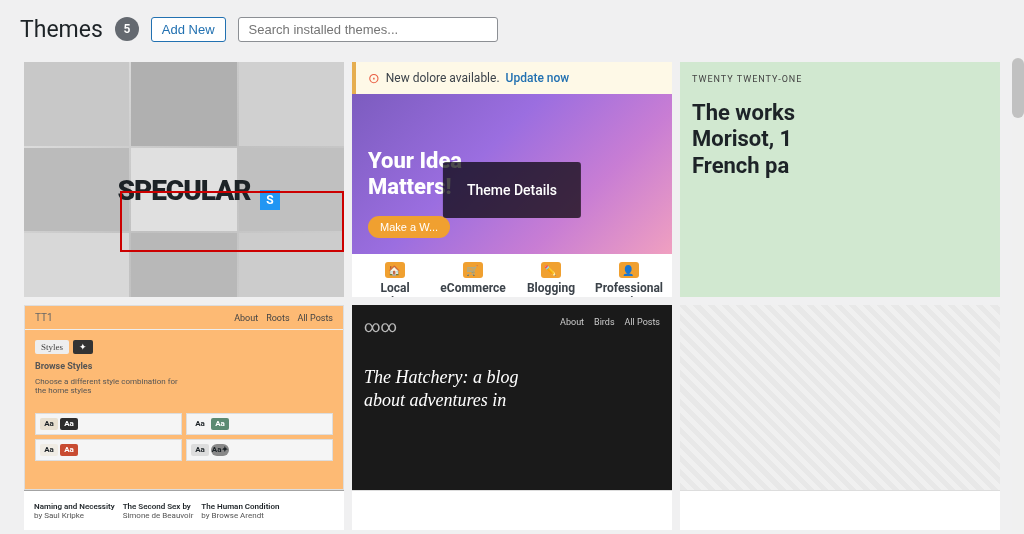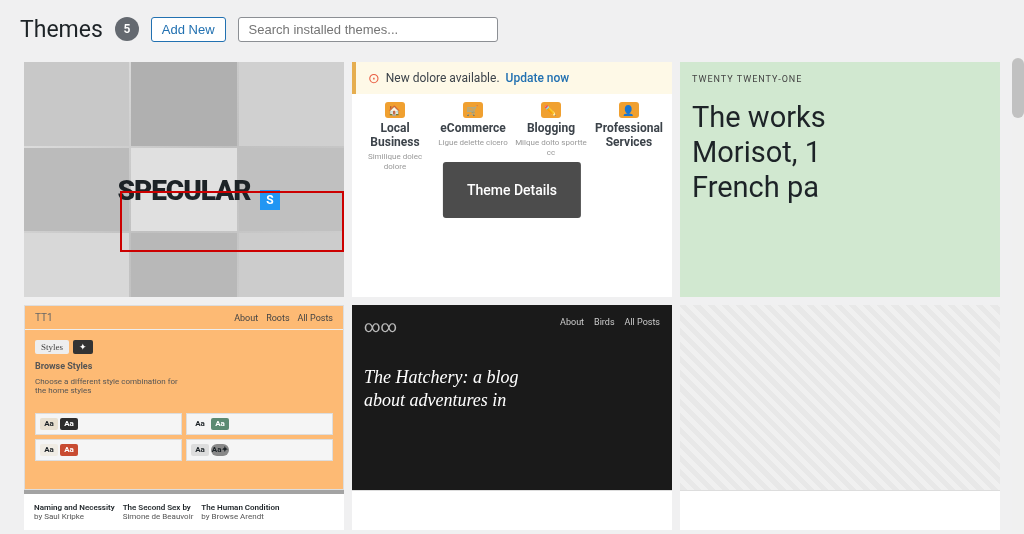--- a/index.html
+++ b/index.html
@@ -260,22 +260,22 @@
       padding: 12px;
     }
     .twentyone-label {
       font-size: 9px;
       letter-spacing: 1px;
       color: #444;
       text-transform: uppercase;
       margin-bottom: 8px;
     }
     .twentyone-text {
-      font-size: 29px;
-      font-weight: 400;
+      font-size: 22px;
+      font-weight: 700;
       color: #1d2327;
       line-height: 1.2;
       margin-top: 16px;
     }
 
     
     .theme-tt1 {
       grid-column: 1;
       grid-row: 2;
     }
@@ -352,21 +352,21 @@
     }
     .tt1-posts { display: flex; gap: 8px; }
     .tt1-post { font-size: 8px; color: #555; }
     .tt1-post-title { font-weight: 600; color: #1d2327; }
     .tt1-theme-footer {
       height: 40px;
       background: #fff;
       display: flex;
       align-items: center;
       padding: 0 10px;
-      border-top: 4px solid #a3a3a3;
+      border-top: 1px solid #a3a3a3;
     }
 
     .hatchery-preview {
       width: 100%;
       height: 185px;
       background: #1a1a1a;
       position: relative;
       overflow: hidden;
       padding: 12px;
     }
@@ -469,20 +469,24 @@
 
   </div>
 
   <div class="theme-card theme-astra">
     <div class="astra-preview">
       <div class="astra-update-banner">
         <span class="update-icon">⊙</span>
         <span>New dolore available.</span>
         <a class="update-link" href="#">Update now</a>
       </div>
+      <div class="astra-hero">
+        <div class="astra-hero-text">Your Idea<br>Matters!</div>
+        <button class="astra-hero-cta">Make a W...</button>
+      </div>
       <div class="astra-icons-row">
         <div class="astra-icon-item">
           <div class="astra-icon-shape">🏠</div>
           <div class="astra-icon-label">Local Business</div>
           <div class="astra-icon-desc">Similique dolec dolore</div>
         </div>
         <div class="astra-icon-item">
           <div class="astra-icon-shape">🛒</div>
           <div class="astra-icon-label">eCommerce</div>
           <div class="astra-icon-desc">Ligue delette cicero</div>

